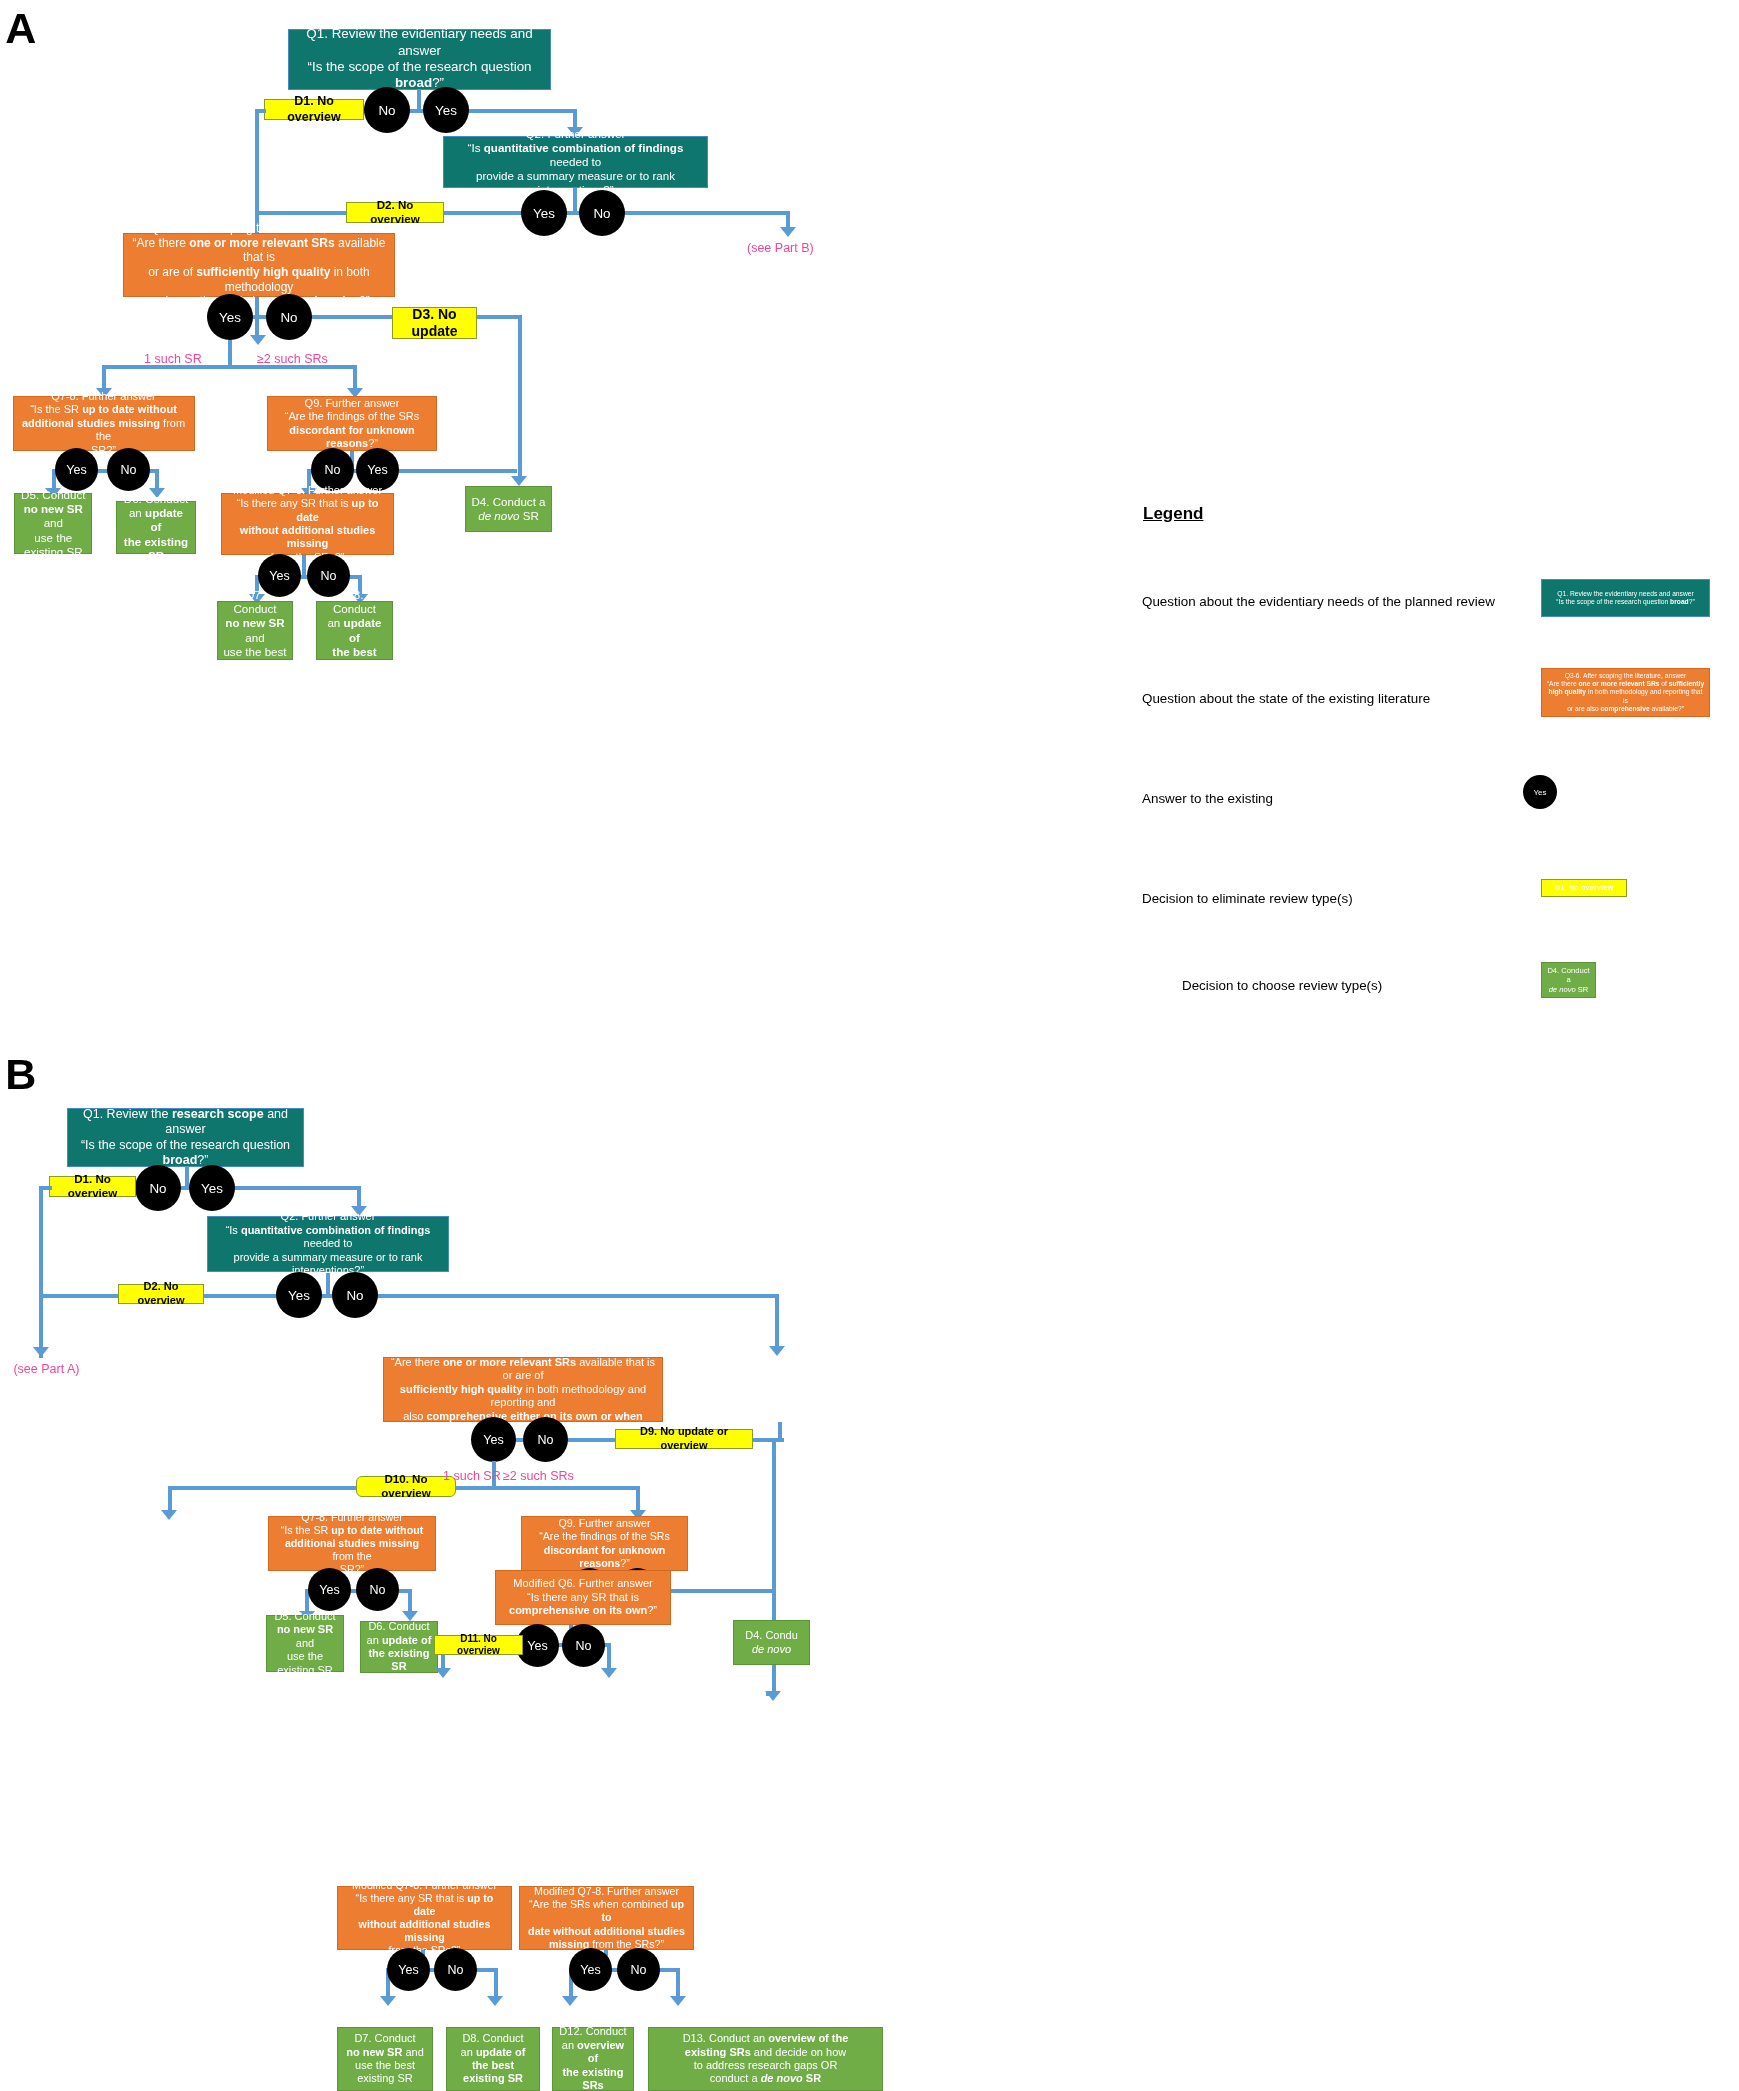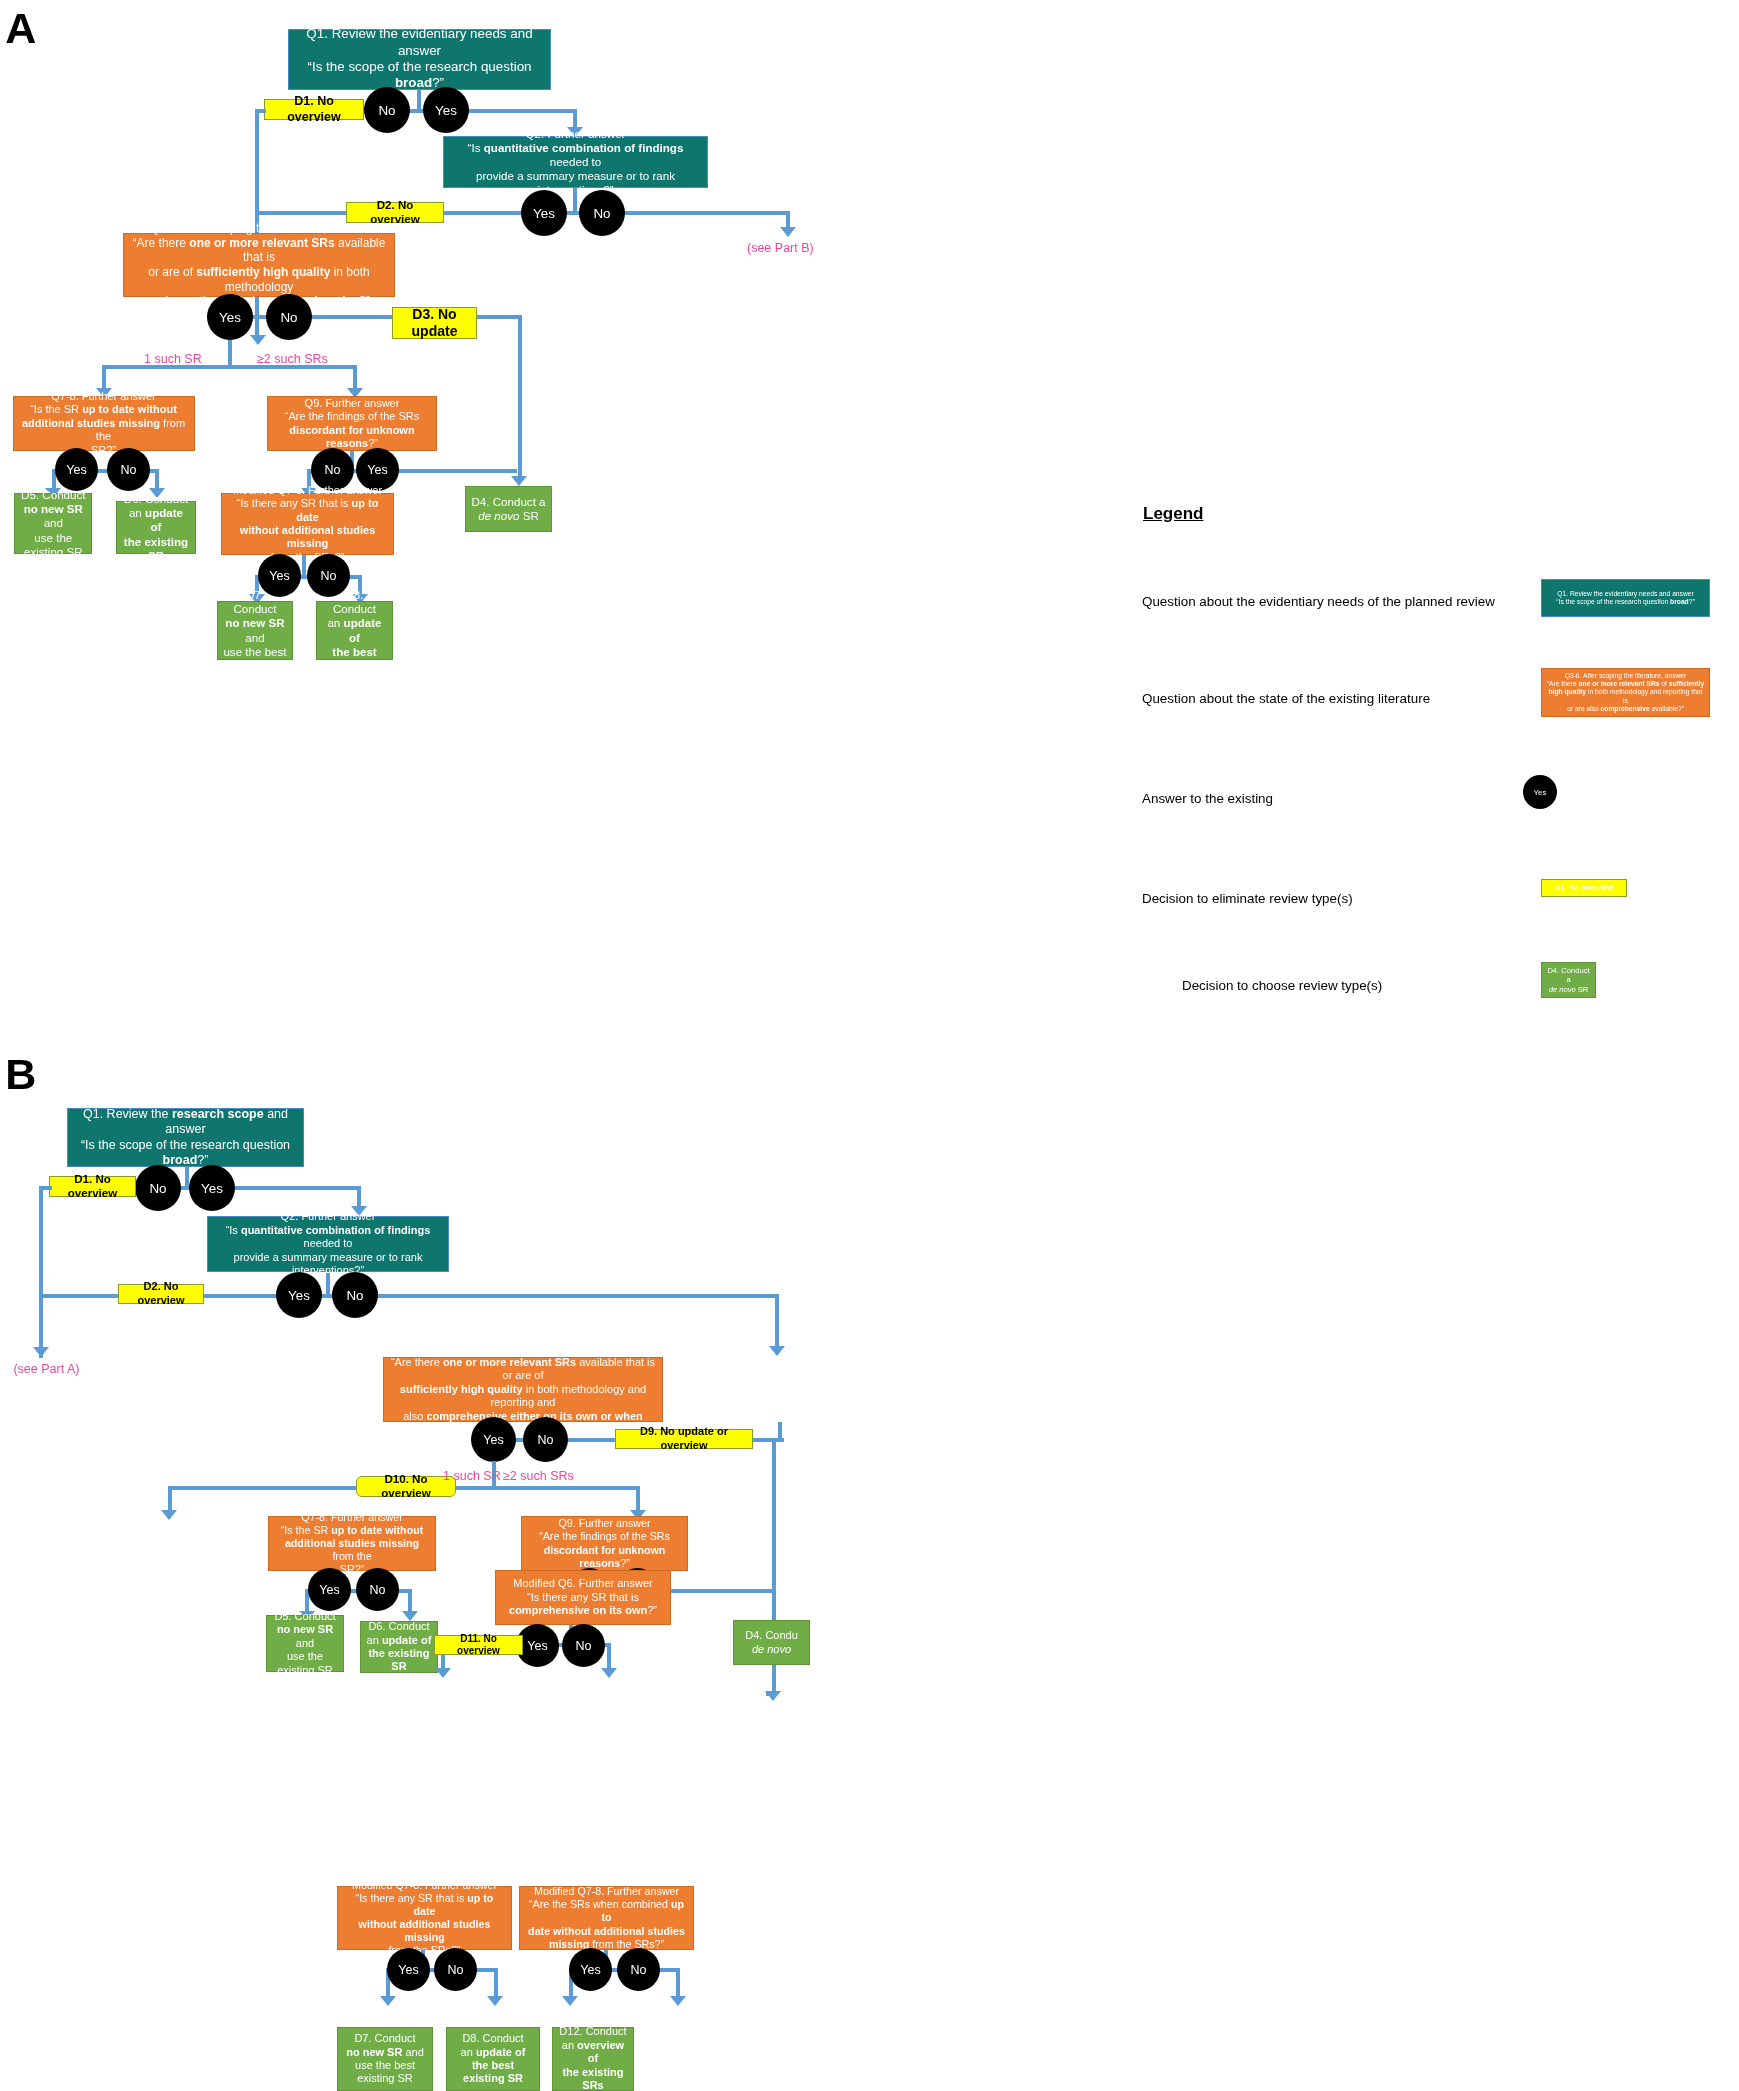--- a/index.html
+++ b/index.html
@@ -562,15 +562,23 @@
 
   <div class="node green" style="left:552px;top:2027px;width:82px;height:64px;font-size:11px;">
     <span class="t">
       <span>D12. Conduct</span><br>
       <span>an </span><b>overview of</b><br>
       <b>the existing</b><br>
       <b>SRs</b>
     </span>
   </div>
 
+  <div class="node green" style="left:648px;top:2027px;width:235px;height:64px;font-size:11px;">
+    <span class="t">
+      <span>D13. Conduct an </span><b>overview of the</b><br>
+      <b>existing SRs</b><span> and decide on how</span><br>
+      <span>to address research gaps OR</span><br>
+      <span>conduct a </span><b><i>de novo</i></b><b> SR</b>
+    </span>
+  </div>
 
 </div>
 
 
 </body></html>

